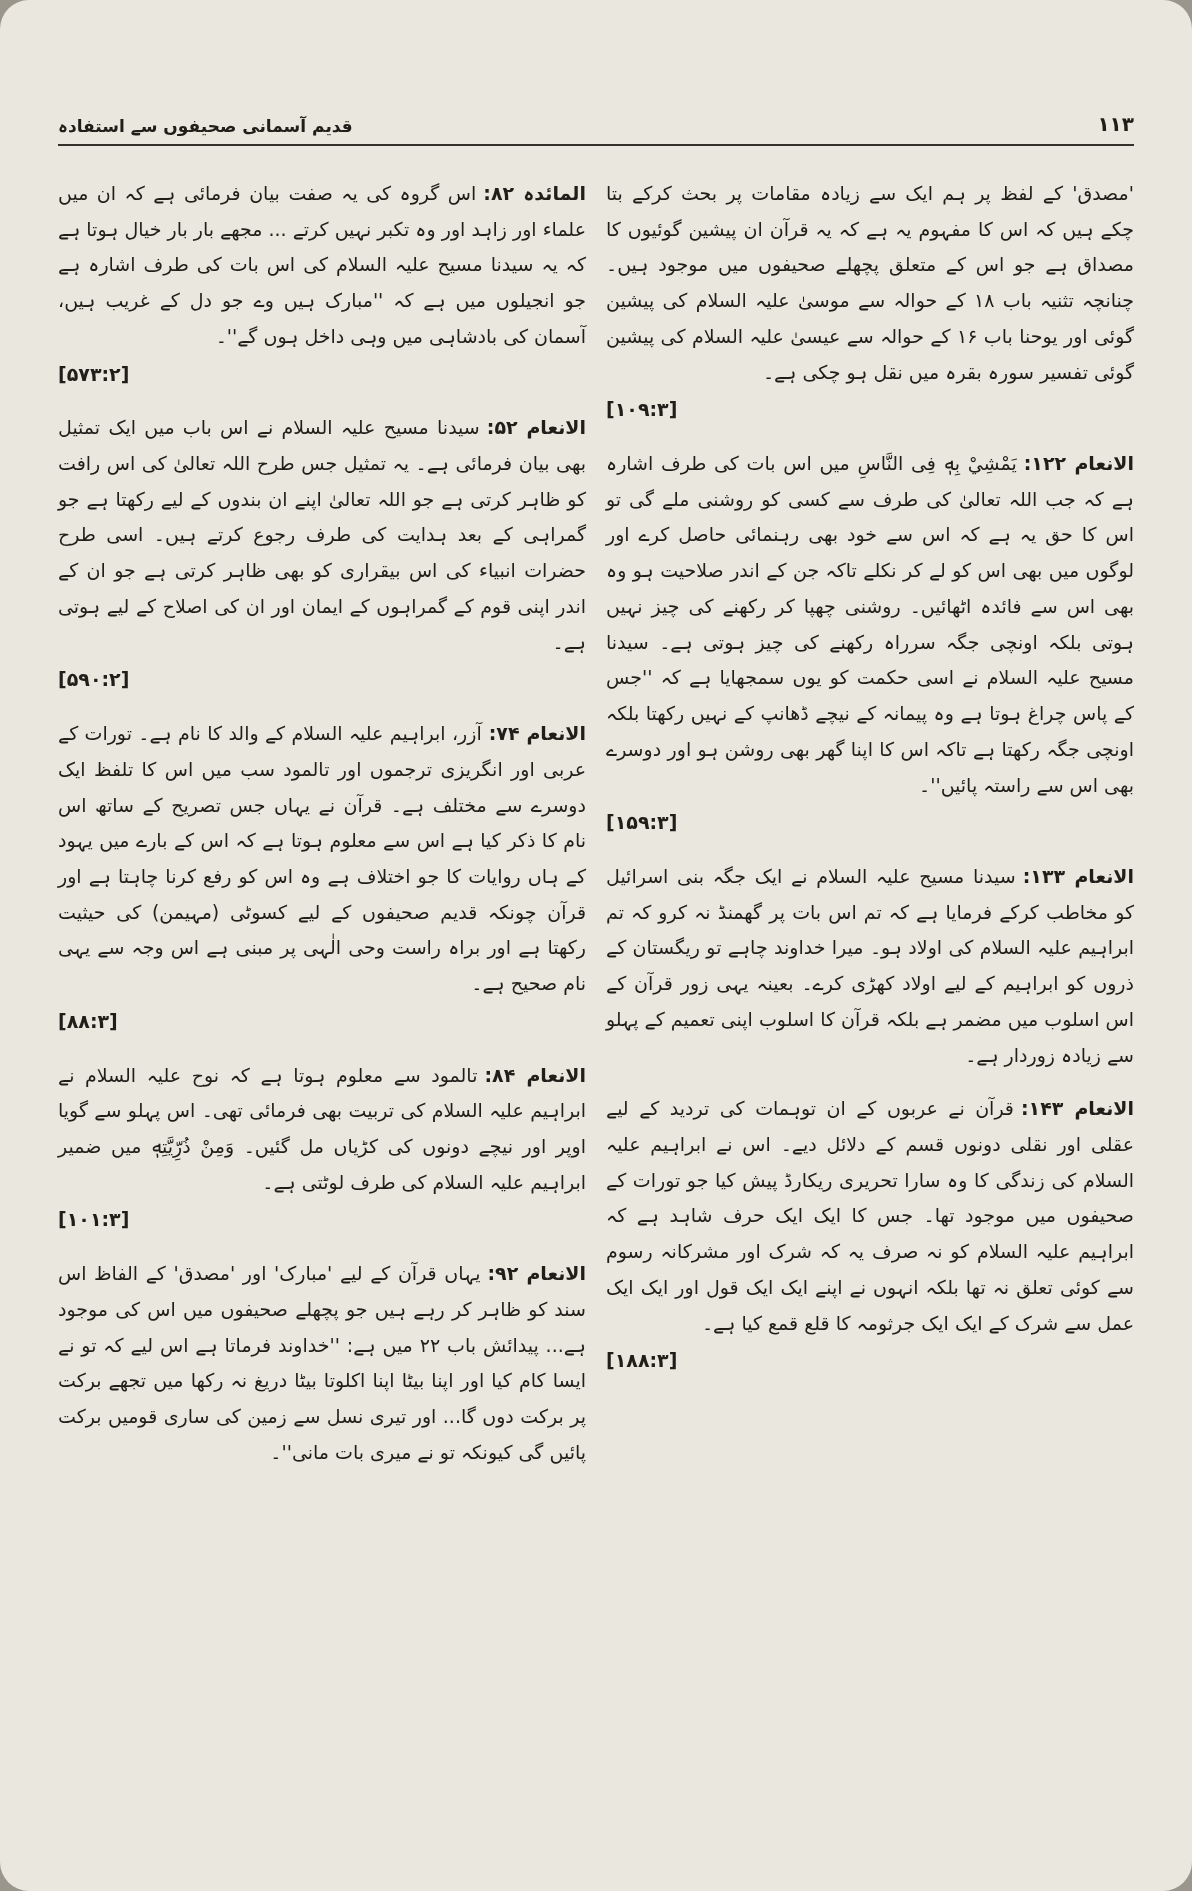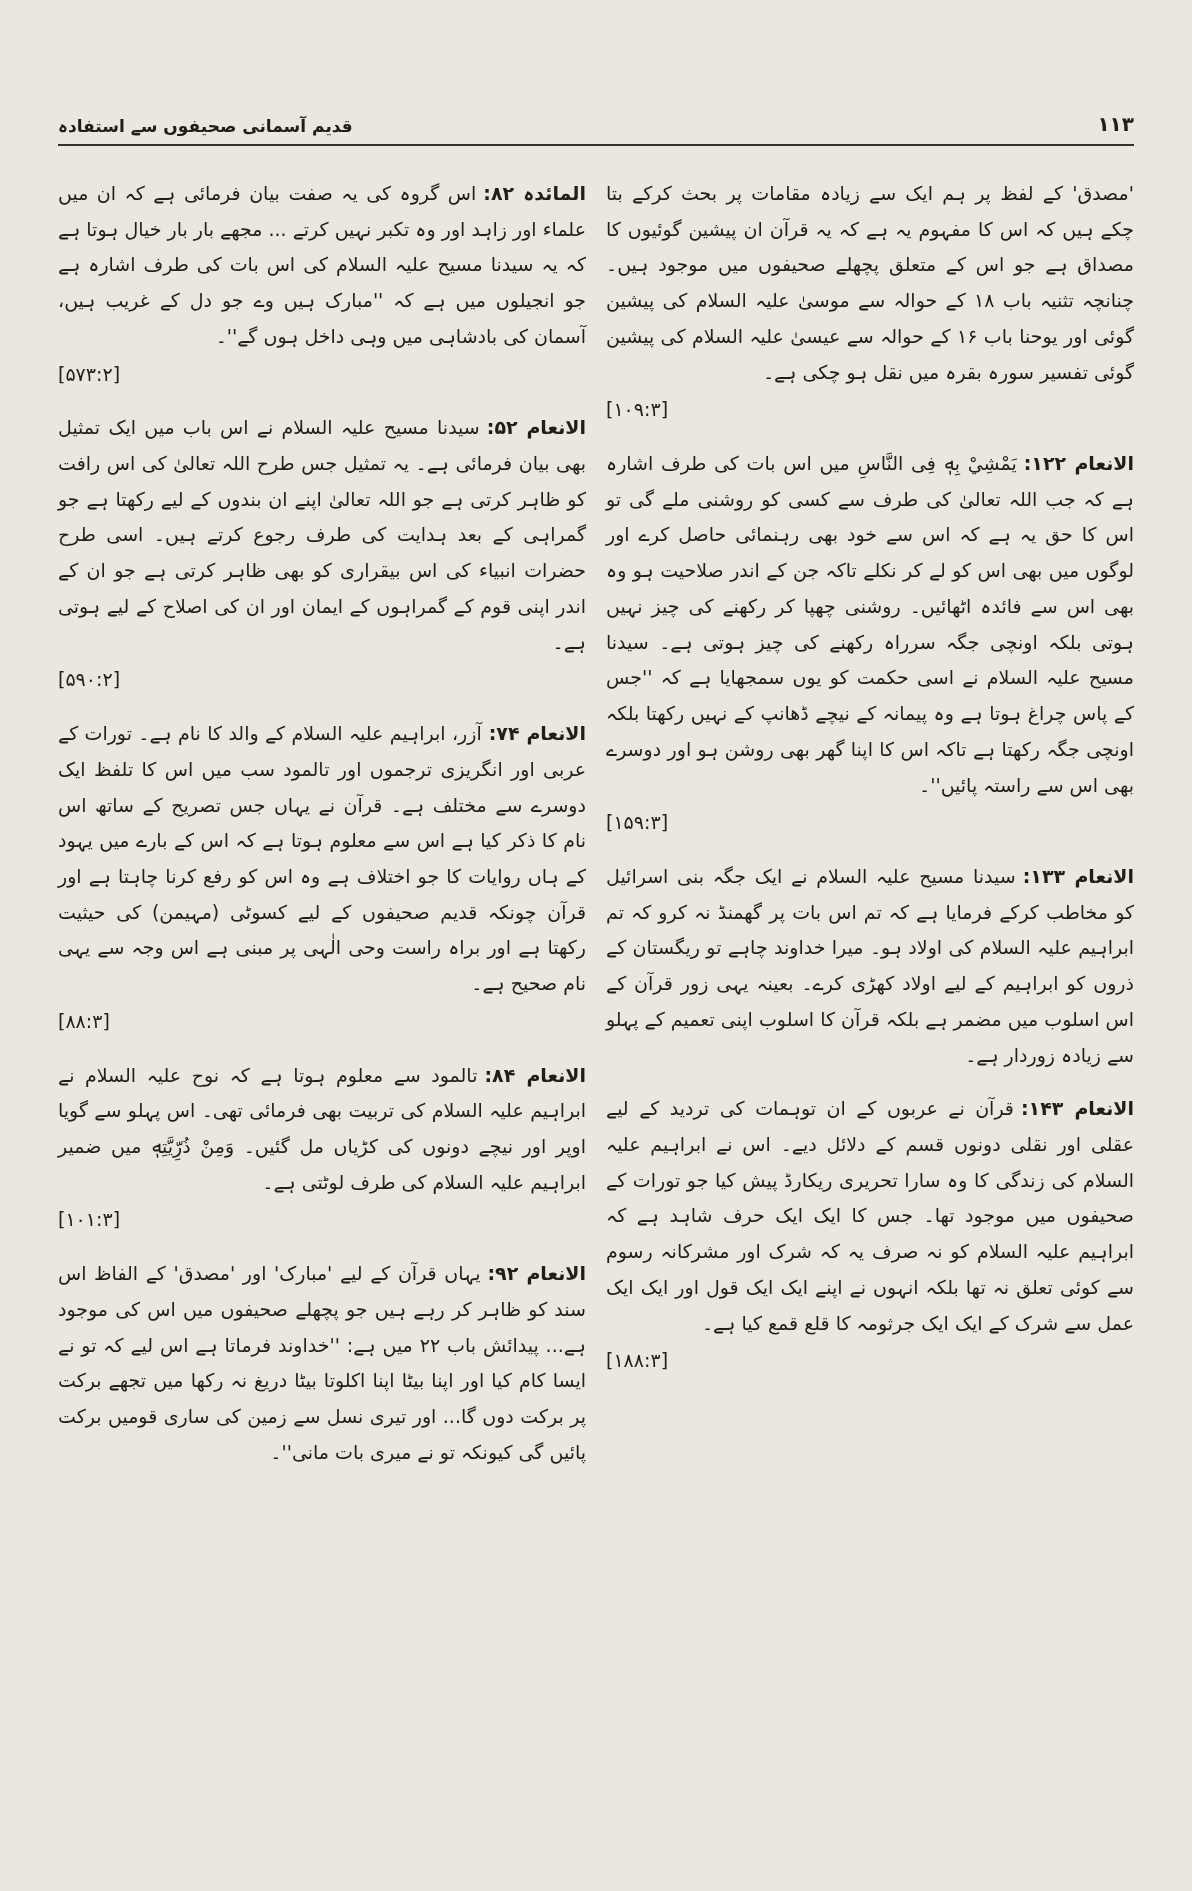--- a/index.html
+++ b/index.html
@@ -11,20 +11,21 @@
     position: relative;
     width: 1192px;
     height: 1891px;
     margin: 0 auto;
     background: #eae7df;
     box-sizing: border-box;
     padding: 112px 58px 0 58px;
     overflow: hidden;
     font-family: "DejaVu Sans", sans-serif;
     color: #211e19;
+    border-radius: 29px;
   }
   .header {
     display: flex;
     flex-direction: row;
     justify-content: space-between;
     align-items: flex-end;
     direction: ltr;
   }
   .header .book-title {
     direction: rtl;
@@ -60,21 +61,21 @@
   }
   .para .heading {
     font-weight: 700;
     margin-left: 7px;
   }
   .para .heading:empty {
     margin: 0;
   }
   .para .ref {
     text-align: left;
-    font-weight: 400;
+    font-weight: 700;
     margin-top: 2px;
     direction: ltr;
   }
   .para .ref:empty {
     display: none;
   }
 </style>
 </head>
 <body>
 

